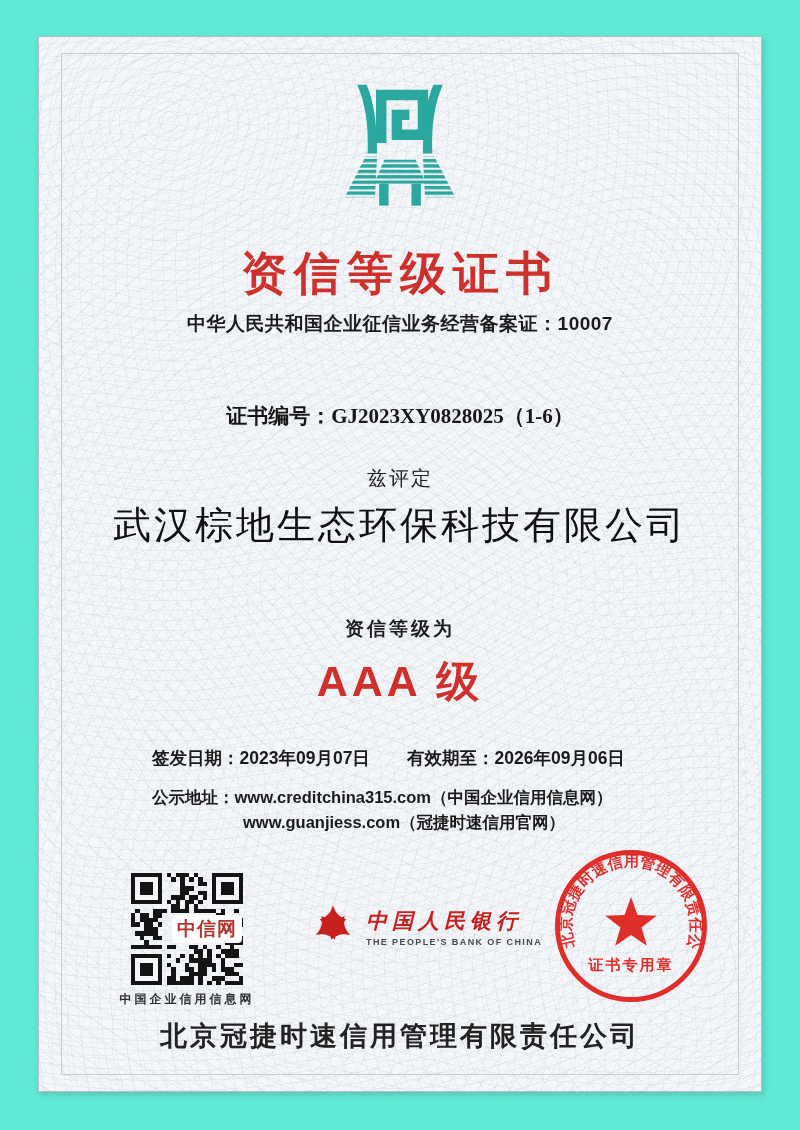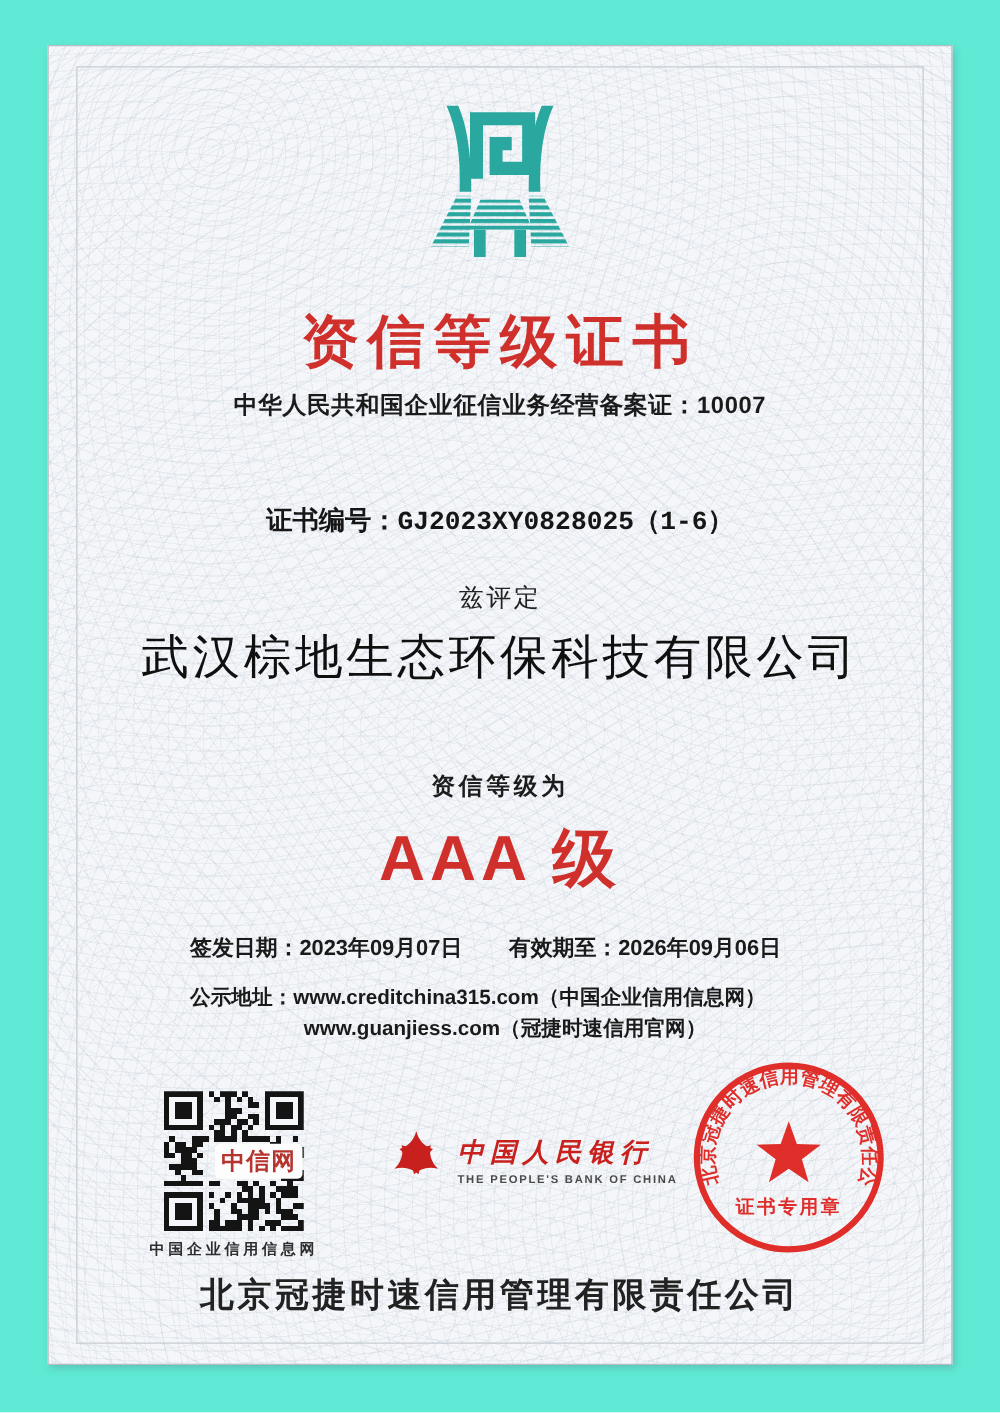--- a/index.html
+++ b/index.html
@@ -26,25 +26,25 @@
     border:1px solid #c6ccd3; pointer-events:none;
   }
 
   .abs { position:absolute; }
   .center-line { left:0; width:100%; text-align:center; }
 
   .logo-wrap { top:72px; left:50%; transform:translateX(-50%); }
 
   .title { top:243px; font-size:46px; font-weight:800; color:#d0302b; letter-spacing:7px; }
   .subtitle { top:311px; font-size:19px; font-weight:700; color:#1b1b1b; letter-spacing:.5px; }
-  .certno { top:402px; font-family:Liberation Mono, monospace; font-weight:700; font-size:21px; color:#161616; }
+  .certno { top:402px; font-family:Liberation Serif, serif; font-weight:700; font-size:21px; color:#161616; }
   .evaluate { top:465px; font-family:"DejaVu Serif", serif; font-size:20px; color:#222; letter-spacing:2px; }
   .company { top:500px; font-family:"DejaVu Serif", serif; font-size:38px; color:#101010; letter-spacing:3px; }
   .rating-label { top:616px; font-size:19px; font-weight:600; color:#1c1c1c; letter-spacing:3px; }
-  .rating-value { top:653px; font-size:51px; font-weight:800; color:#d0302b; letter-spacing:4px; }
+  .rating-value { top:653px; font-size:43px; font-weight:800; color:#d0302b; letter-spacing:4px; }
 
   .date-issue { left:152px; top:746px; font-size:17.5px; font-weight:700; color:#1a1a1a; }
   .date-valid { left:407px; top:746px; font-size:17.5px; font-weight:700; color:#1a1a1a; }
 
   .addr1 { left:152px; top:787px; font-size:16.5px; font-weight:700; color:#1a1a1a; }
   .addr2 { left:243px; top:812px; font-size:16.5px; font-weight:700; color:#1a1a1a; }
 
   .qr-box { left:131px; top:873px; width:112px; height:112px; }
   .qr-box svg { display:block; }
   .qr-center {

